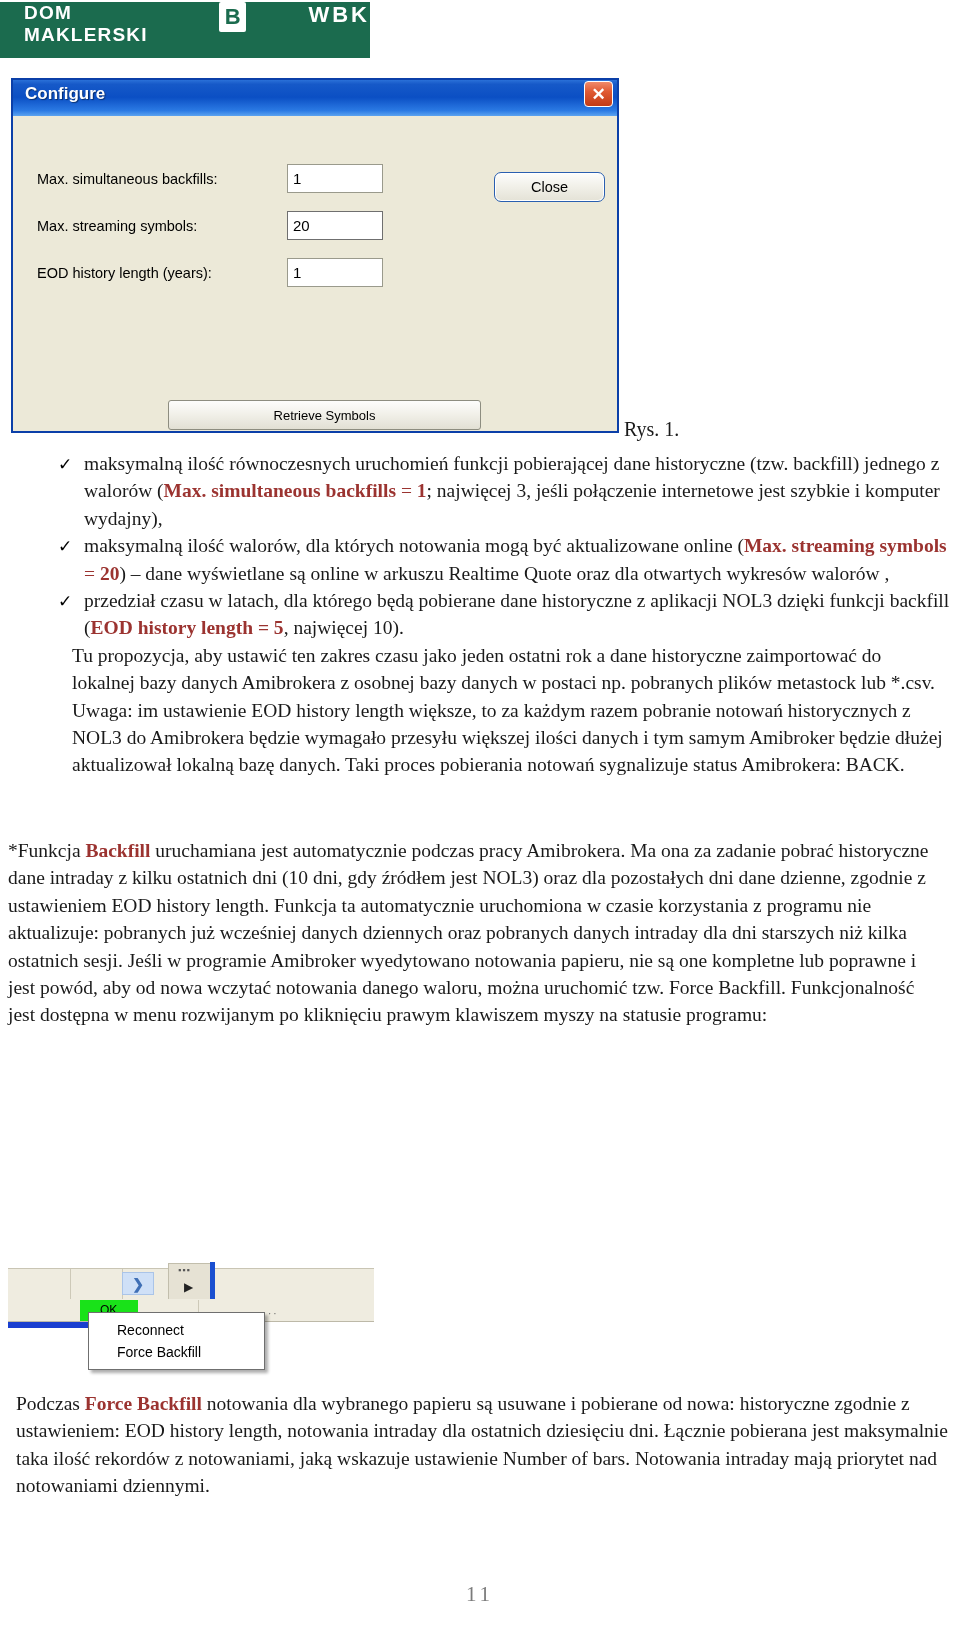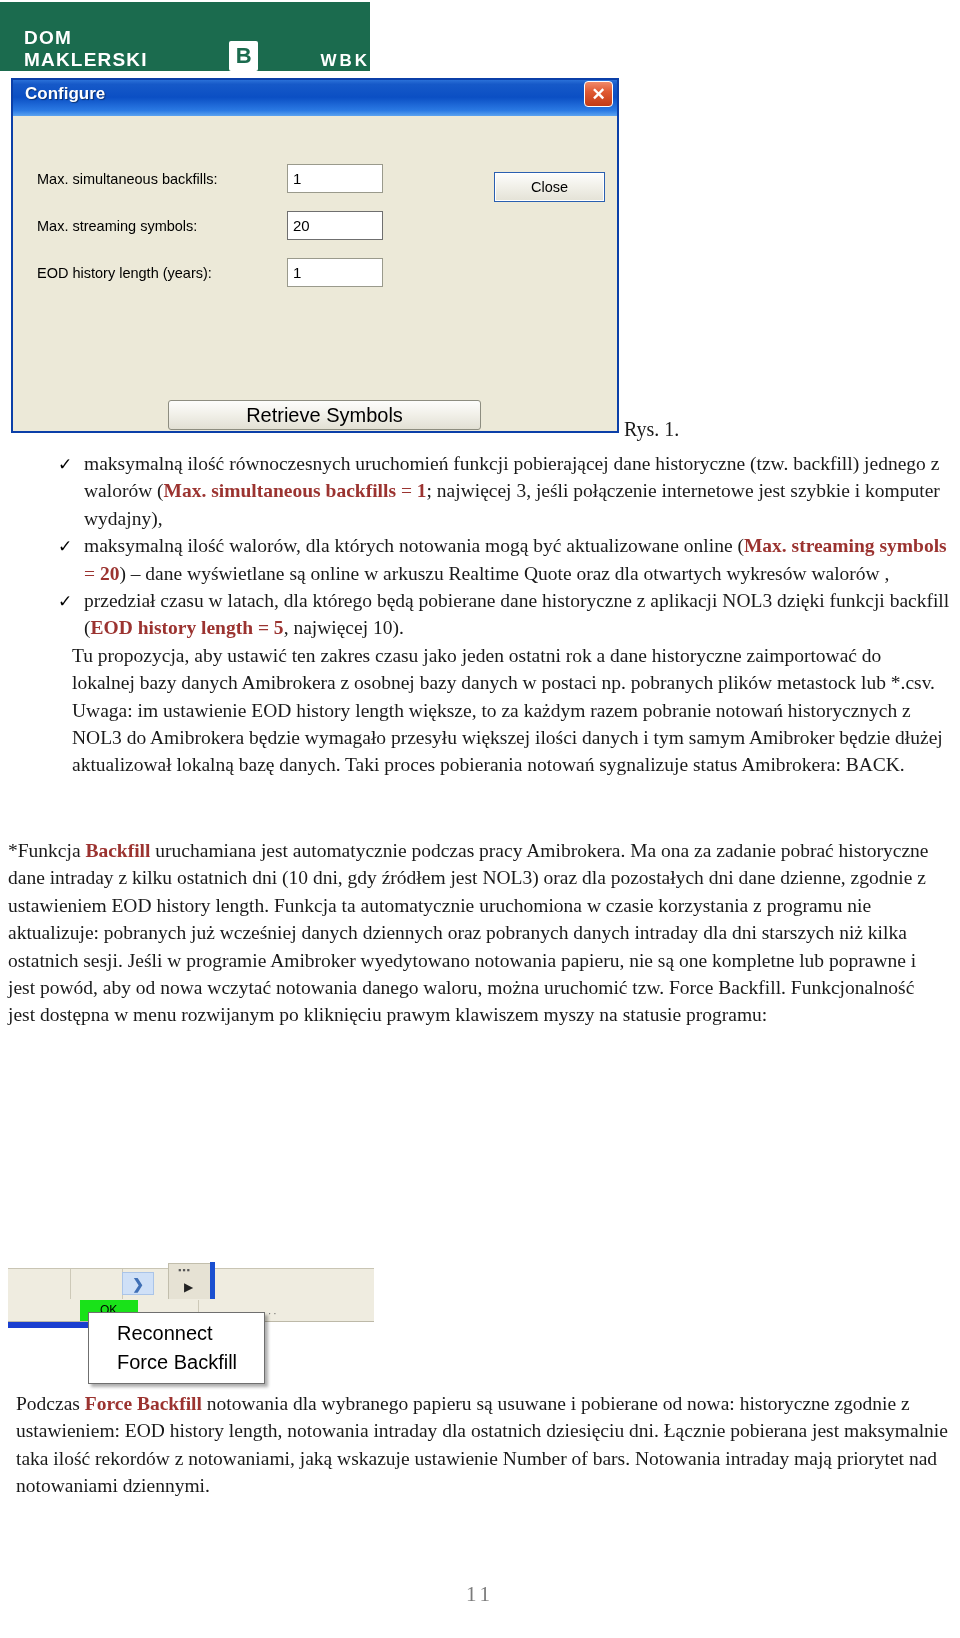--- a/index.html
+++ b/index.html
@@ -6,23 +6,23 @@
   body{
     width:960px;height:1638px;background:#ffffff;
     font-family:"Liberation Serif",serif;
     color:#111;
     position:relative;
     overflow:hidden;
   }
 
   
   .brand-bar{
-    position:absolute;left:0;top:2px;width:370px;height:69px;
+    position:absolute;left:0;top:2px;width:370px;height:56px;
     background:#1b6b4e;
-    display:flex;align-items:flex-end;gap:48px;
+    display:flex;align-items:flex-start;gap:48px;
   }
   .brand-text{
     color:#ffffff;
     font-family:"Liberation Sans",sans-serif;
     font-weight:bold;
     font-size:19px;
     letter-spacing:1.2px;
     margin-left:24px;
   }
   .brand-logo{
@@ -30,21 +30,21 @@
     width:36px;height:30px;background:#ffffff;
     color:#1b6b4e;
     font-family:"Liberation Sans",sans-serif;
     font-weight:bold;font-size:22px;
     display:flex;align-items:center;justify-content:center;
     border-radius:2px;
   }
   .brand-wbk{
     color:#ffffff;
     font-family:"Liberation Sans",sans-serif;
-    font-weight:bold;font-size:17px;
+    font-weight:bold;font-size:22px;
     letter-spacing:3px;
     margin-left:14px;
   }
 
   
   .dialog{
     position:absolute;left:11px;top:78px;width:608px;height:355px;
     border:2px solid #0b3fa8;
     background:#ece9d8;
     box-sizing:border-box;
@@ -86,31 +86,31 @@
     font-family:"Liberation Sans",sans-serif;
     font-size:15px;color:#000;
     padding:0 5px;
     outline:none;
   }
   .field-input.focused{border:1px solid #6f6f6f;}
   .btn-close-dlg{
     position:absolute;left:481px;top:56px;
     width:111px;height:30px;
     background:linear-gradient(to bottom,#fdfdfc 0%,#f2f1ea 45%,#e4e2d6 100%);
-    border:1px solid #2a5fb0;border-radius:0;
+    border:1px solid #2a5fb0;border-radius:7px;
     box-shadow:inset 0 0 0 1px #ffffff;
     font-family:"Liberation Sans",sans-serif;font-size:14.5px;
     color:#000;cursor:pointer;
   }
   .btn-retrieve{
     position:absolute;left:155px;top:284px;
     width:313px;height:30px;
     background:linear-gradient(to bottom,#fdfdfc 0%,#f2f1ea 45%,#e2e0d4 100%);
     border:1px solid #8d8d80;border-radius:3px;
-    font-family:"Liberation Sans",sans-serif;font-size:20px;
+    font-family:"Liberation Sans",sans-serif;font-size:13px;
     color:#000;cursor:pointer;
   }
 
   
   .fig-caption{
     position:absolute;left:624px;top:418px;
     font-family:"Liberation Serif",serif;font-size:20px;color:#1a1a1a;
   }
 
   
@@ -190,21 +190,21 @@
     position:absolute;top:32px;height:21px;border-right:1px solid #cdc9b8;
   }
   .ctx-menu{
     position:absolute;left:80px;top:44px;width:175px;
     background:#ffffff;border:1px solid #6f6f6f;
     box-shadow:3px 3px 3px rgba(0,0,0,.32);
     padding:6px 0 6px 0;
   }
   .ctx-item{
     font-family:"Liberation Sans",sans-serif;
-    font-size:20px;color:#000;
+    font-size:14px;color:#000;
     padding:3px 10px 3px 28px;
     cursor:pointer;
   }
 
   
   .page-num{
     position:absolute;left:0;top:1582px;width:960px;text-align:center;
     font-size:21px;color:#7b7b7b;letter-spacing:4px;
     font-family:"Liberation Serif",serif;
   }

